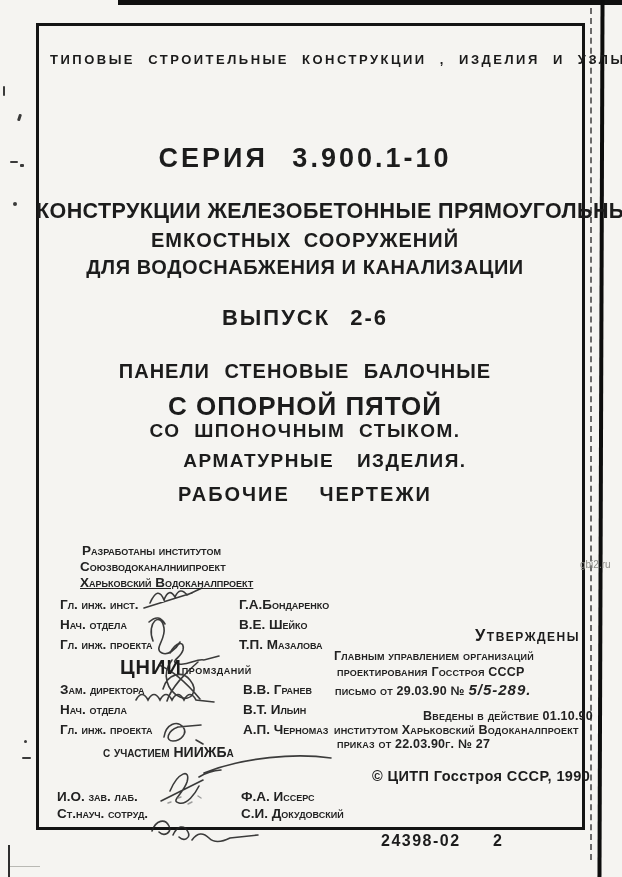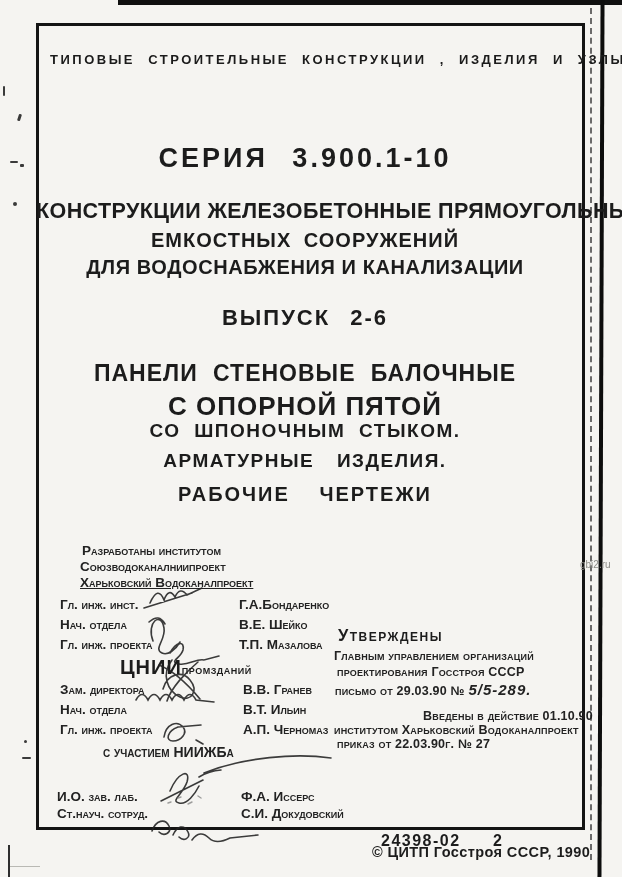--- a/index.html
+++ b/index.html
@@ -22,24 +22,24 @@
   #frame{
     position:absolute; left:36px; top:23px; width:549px; height:807px;
     border:3px solid #141414; box-sizing:border-box;
   }
   .hdr{left:50px; top:52px; font-size:13px; letter-spacing:2.5px; word-spacing:7px; font-weight:700; color:#1b1b1b;}
   .series{top:143px; font-size:27px; font-weight:700; letter-spacing:3px; word-spacing:14px;}
   .t1{top:199px; font-size:21.5px; font-weight:700; letter-spacing:.4px;}
   .t2{top:229px; font-size:20px; font-weight:700; letter-spacing:1px; word-spacing:6px;}
   .t3{top:256px; font-size:20px; font-weight:700; letter-spacing:.6px;}
   .issue{top:305px; font-size:22px; font-weight:700; letter-spacing:2px; word-spacing:12px;}
-  .s1{top:360px; font-size:23px; font-weight:700; letter-spacing:1px; word-spacing:8px;}
+  .s1{top:360px; font-size:20px; font-weight:700; letter-spacing:1px; word-spacing:8px;}
   .s2{top:391px; font-size:26px; font-weight:700; letter-spacing:1px;}
   .s3{top:420px; font-size:19px; font-weight:700; letter-spacing:1.5px; word-spacing:7px;}
-  .s4{top:450px; font-size:19px; font-weight:700; letter-spacing:1.5px; word-spacing:16px;}
+  .s4{top:450px; font-size:19px; font-weight:700; letter-spacing:1.5px; word-spacing:16px;margin-left:20px;}
   .s5{top:483px; font-size:20px; font-weight:700; letter-spacing:2px; word-spacing:22px;}
   .small{font-size:13.5px; font-weight:700; color:#222;}
   .row{position:absolute; width:310px;}
   .row .nm{position:absolute;padding-left:16px;}
   .g1 .nm{left:163px;} .g2 .nm{left:167px;} .g3 .nm{left:168px;}
   .cnii-big{font-size:20px; font-weight:700; letter-spacing:1px;}
   .cnii-small{font-size:12.5px; font-weight:700; letter-spacing:.5px;}
   .apr-h{font-size:16.5px; font-weight:700; letter-spacing:1.5px;}
   .apr{font-size:12.5px; font-weight:700; letter-spacing:.2px; color:#222;}
   .letterno{font-size:15px; font-style:italic; letter-spacing:1px;}
@@ -121,33 +121,33 @@
 
   <div class="row g3 abs small sc" style="left:57px;top:789px;">
     <span>И.О. зав. лаб.</span>
     <span class="nm">Ф.А. Иссерс</span>
   </div>
   <div class="row g3 abs small sc" style="left:57px;top:806px;">
     <span>Ст.науч. сотруд.</span>
     <span class="nm">С.И. Докудовский</span>
   </div>
 
-  <div class="abs apr-h sc" style="left:338px;top:626px;width:250px;text-align:left;">Утверждены</div>
+  <div class="abs apr-h sc" style="left:330px;top:626px;width:250px;text-align:right;">Утверждены</div>
   <div class="abs apr sc" style="left:334px;top:649px;">Главным управлением организаций</div>
   <div class="abs apr sc" style="left:337px;top:665px;">проектирования  Госстроя СССР</div>
   <div class="abs apr sc" style="left:335px;top:681px;">
     <span>письмо от 29.03.90 №</span>
     <span class="letterno">5/5-289.</span>
   </div>
 
   <div class="abs apr sc" style="left:388px;top:709px;padding-left:35px;">Введены в действие 01.10.90</div>
   <div class="abs apr sc" style="left:334px;top:723px;">институтом Харьковский Водоканалпроект</div>
   <div class="abs apr sc" style="left:337px;top:737px;">приказ от 22.03.90г. № 27</div>
 
-  <div class="abs copyright" style="left:372px;top:844px;text-align:center;">© ЦИТП Госстроя СССР, 1990</div>
+  <div class="abs copyright" style="left:372px;top:768px;text-align:center;">© ЦИТП Госстроя СССР, 1990</div>
   <div class="abs docnum" style="left:381px;top:832px;">24398-02</div>
   <div class="abs docnum" style="left:493px;top:832px;">2</div>
 
   <svg class="sigs" width="622" height="877" viewBox="0 0 622 877">
     <g stroke="#222" stroke-width="1.6" fill="none" stroke-linecap="round" opacity="0.88">
       <path d="M150,603 q8,-18 14,-3 q5,-13 11,-3 q5,-11 12,-2 l15,-7 M144,608 l48,-15"></path>
       <path d="M153,641 c-7,-19 8,-30 11,-13 c2,12 -11,21 -2,25 c6,3 14,-4 18,-11 M149,622 q10,-9 16,2"></path>
       <path d="M170,653 c6,-11 15,-13 13,-3 c-2,8 -15,12 -4,14 c9,2 18,-6 25,-4 l15,-4"></path>
       <path d="M172,660 c-11,14 -5,31 8,37 c11,5 19,-6 10,-17 c-8,-10 -23,-6 -27,9 M159,665 c15,6 31,22 41,34 M198,662 c-12,10 -27,26 -31,39"></path>
       <path d="M136,700 q6,-11 12,0 q6,-11 12,0 q6,-11 12,0 q6,-11 12,0 q6,-11 12,0 l18,2"></path>

